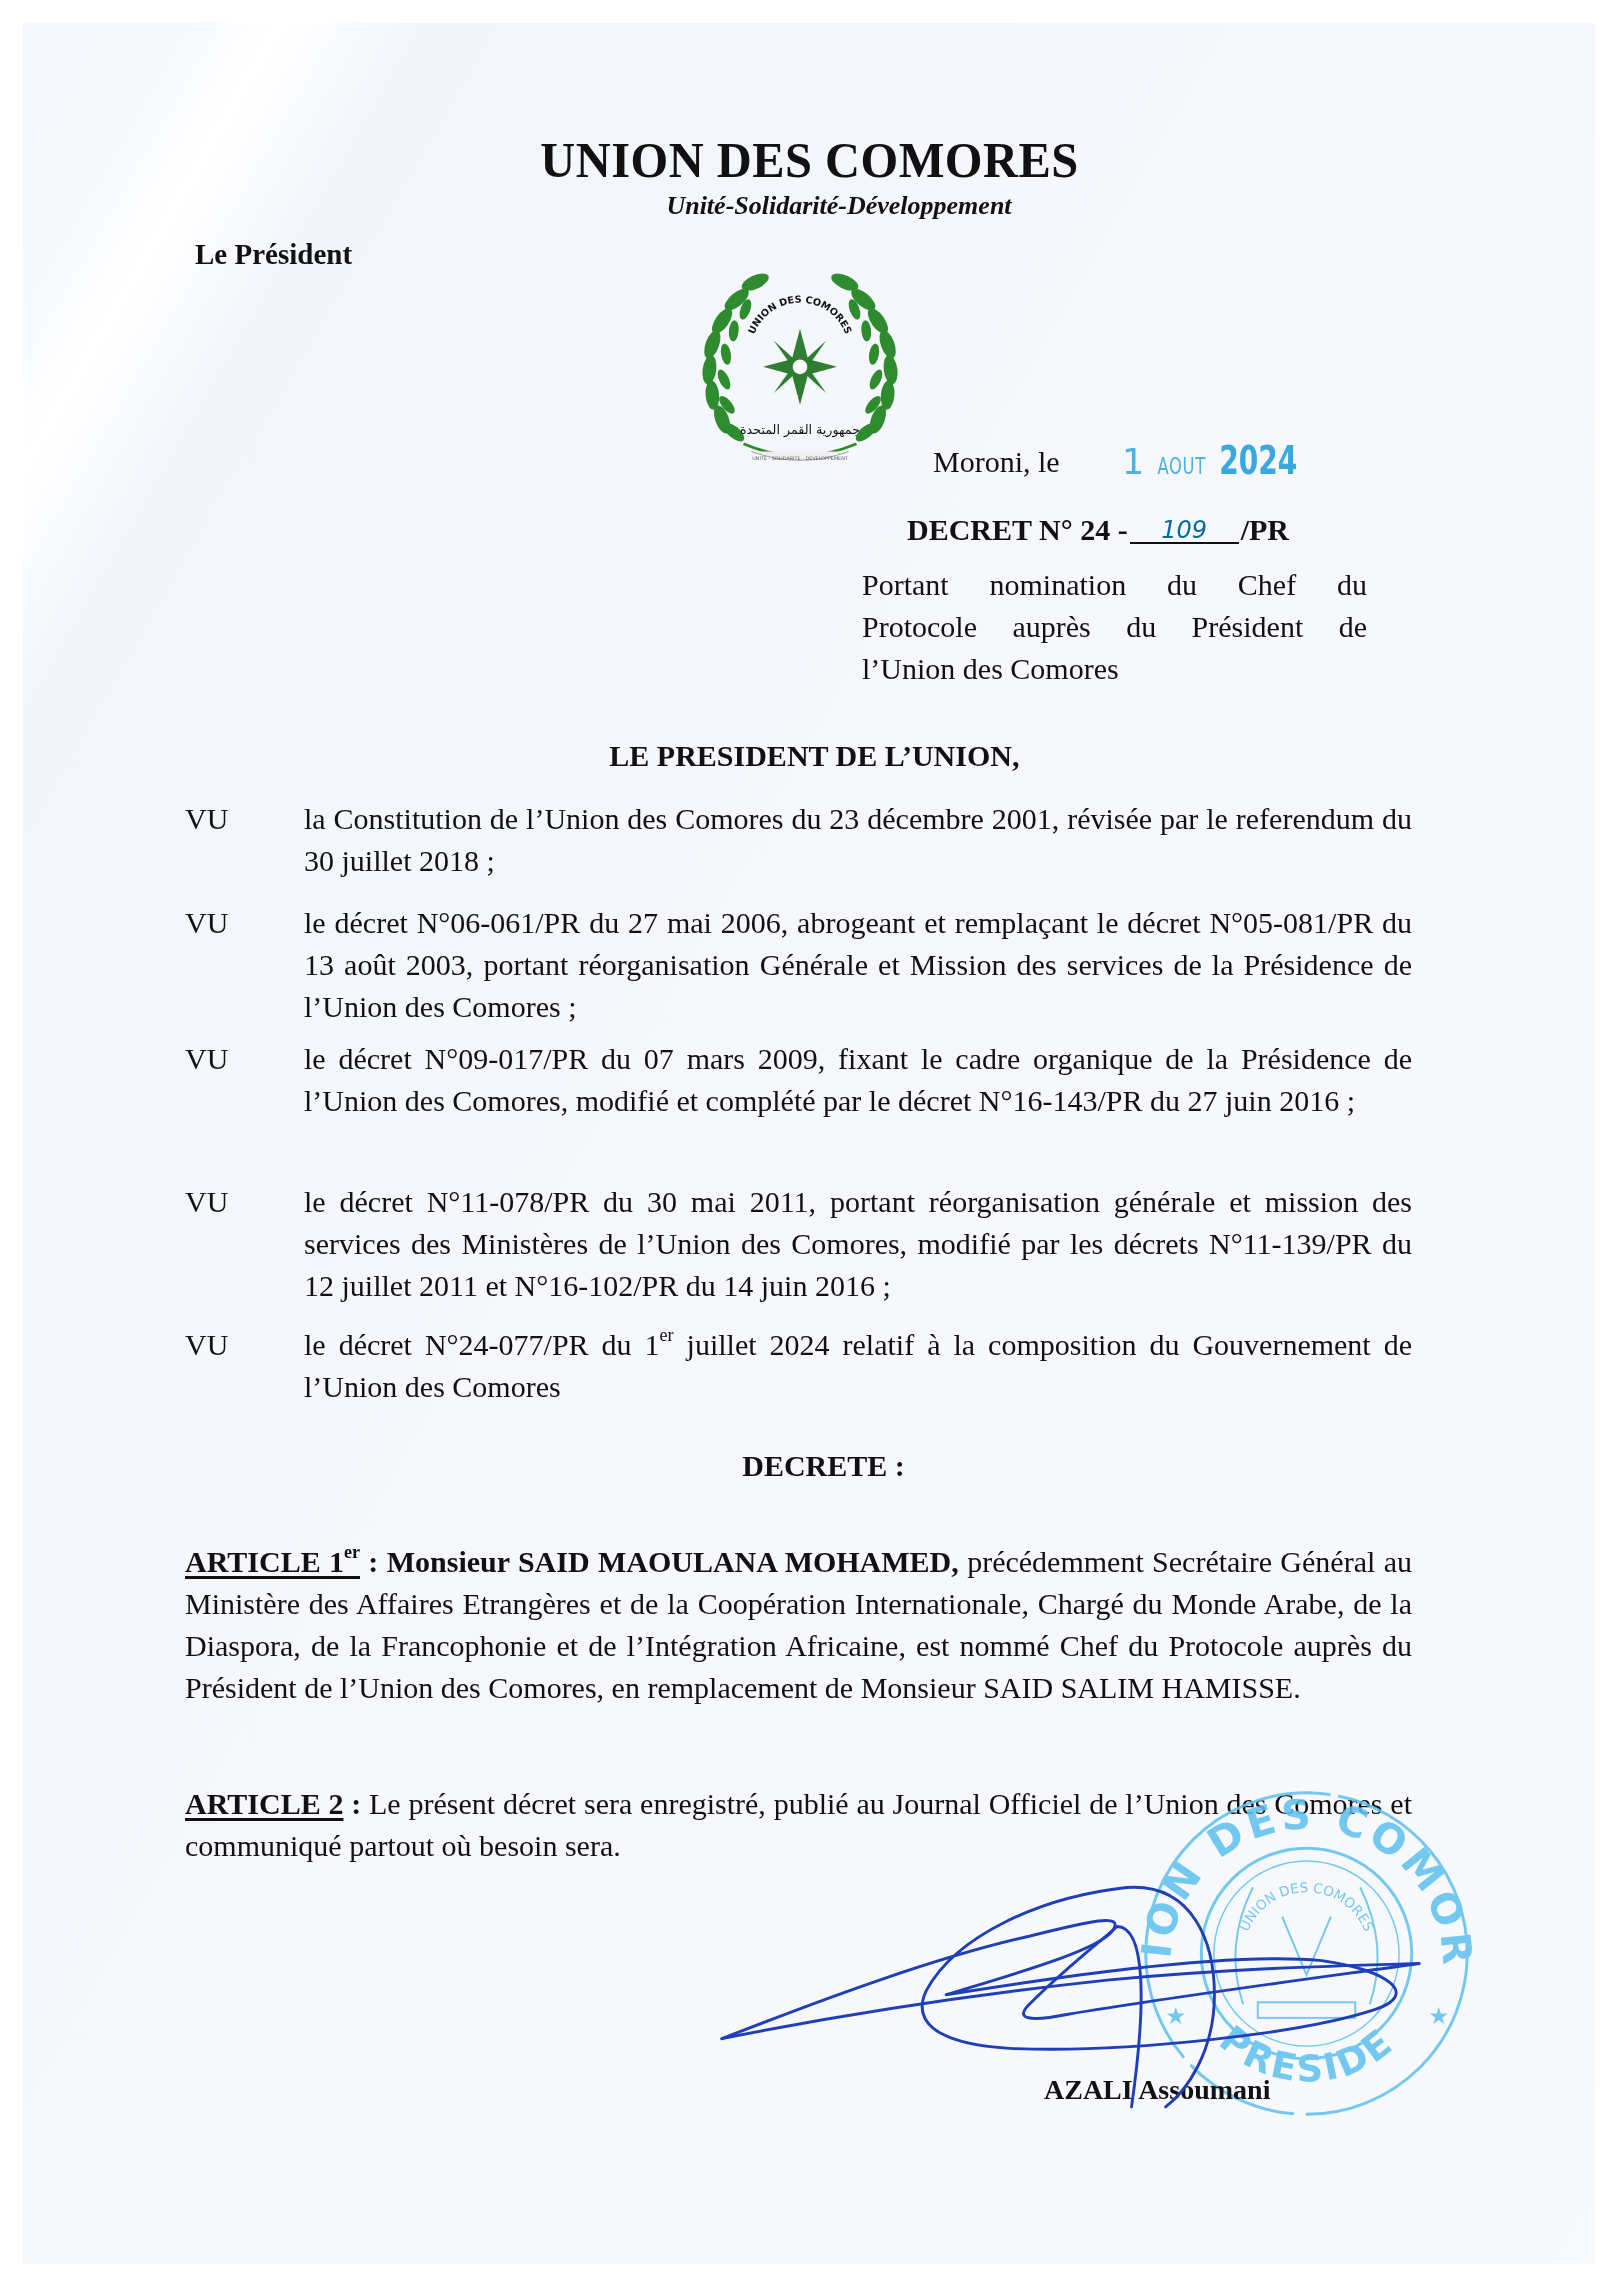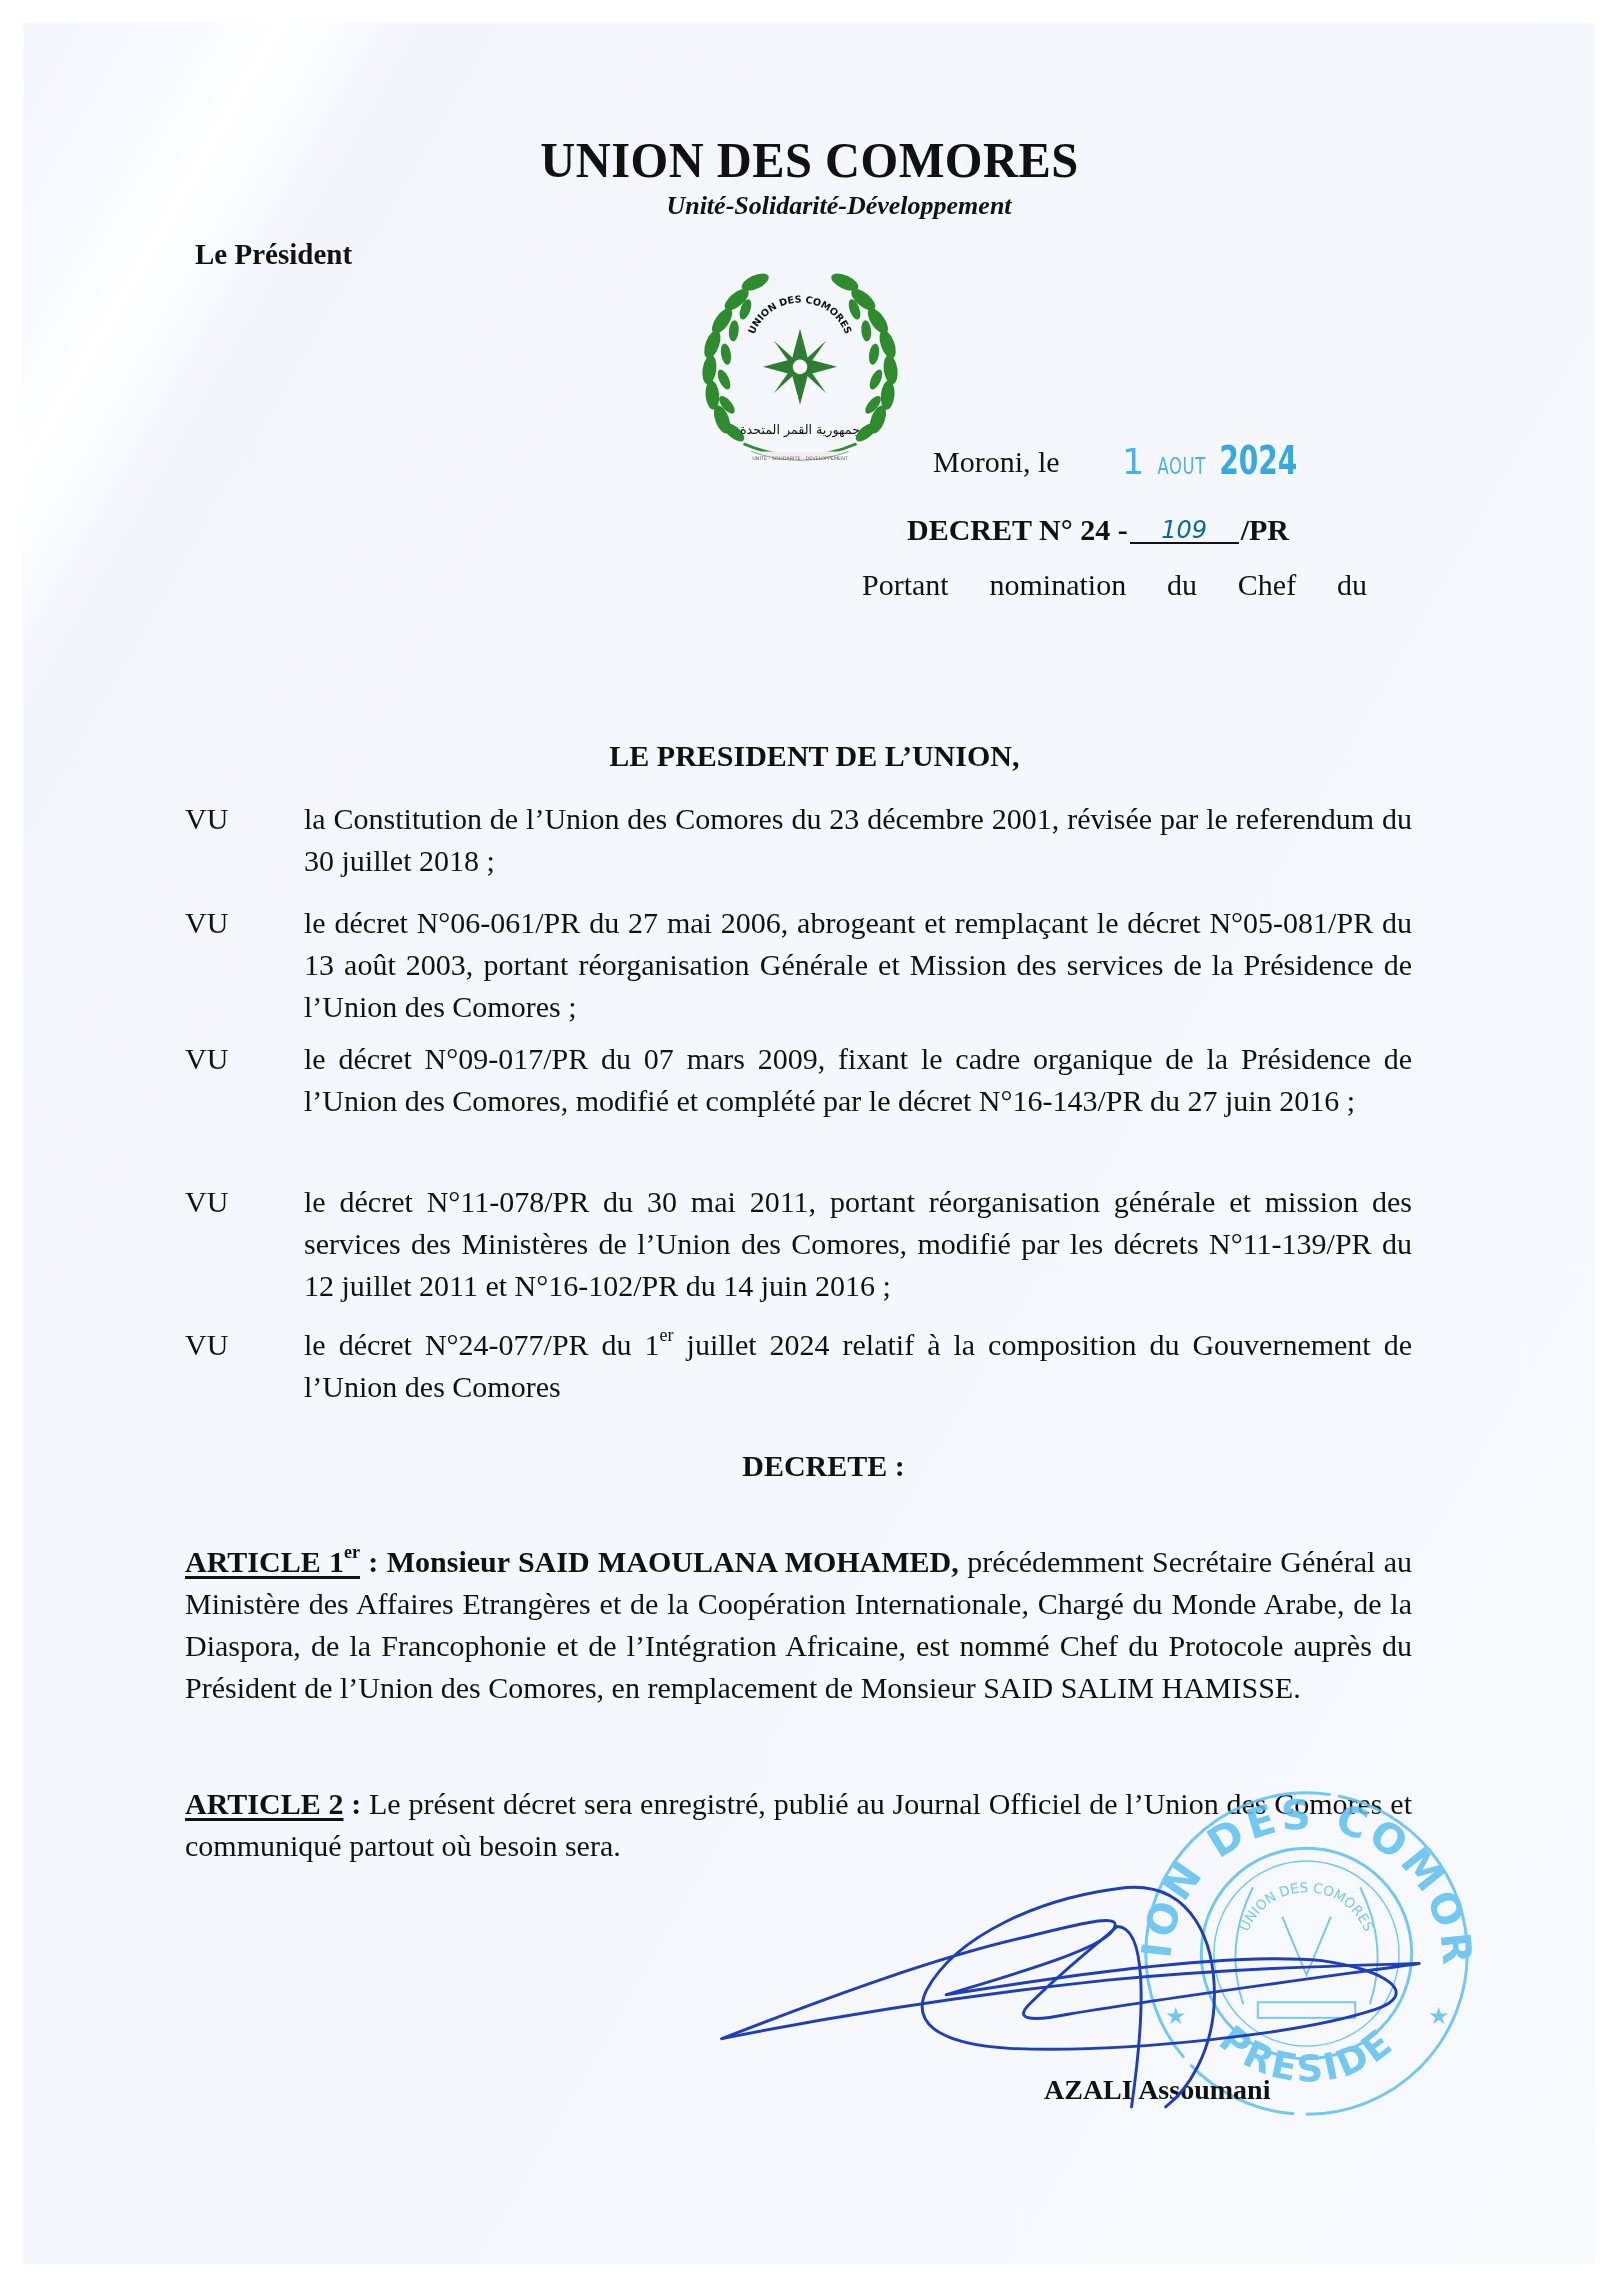--- a/index.html
+++ b/index.html
@@ -120,20 +120,22 @@
   <span class="m">AOUT</span>
   <span class="y">2024</span>
 </div>
 
 <div class="abs decree-no">
   <span>DECRET N° 24 -</span><span class="num">109</span><span>/PR</span>
 </div>
 
 <div class="abs object">
   <div style="text-align-last: justify;">Portant nomination du Chef du</div>
+  <div style="text-align-last: justify;">Protocole auprès du Président de</div>
+  <div>l’Union des Comores</div>
 </div>
 
 <div class="abs section-heading" style="top: 741px; padding-left: 9.8px; box-sizing: border-box;">LE PRESIDENT DE L’UNION,</div>
 
 <div class="abs vu-row" style="top: 798px;">
   <span class="vu-label">VU</span>
   <div class="vu-text">la Constitution de l’Union des Comores du 23 décembre 2001, révisée par le referendum du 30 juillet 2018 ;</div>
 </div>
 <div class="abs vu-row" style="top: 902px;">
   <span class="vu-label">VU</span>

